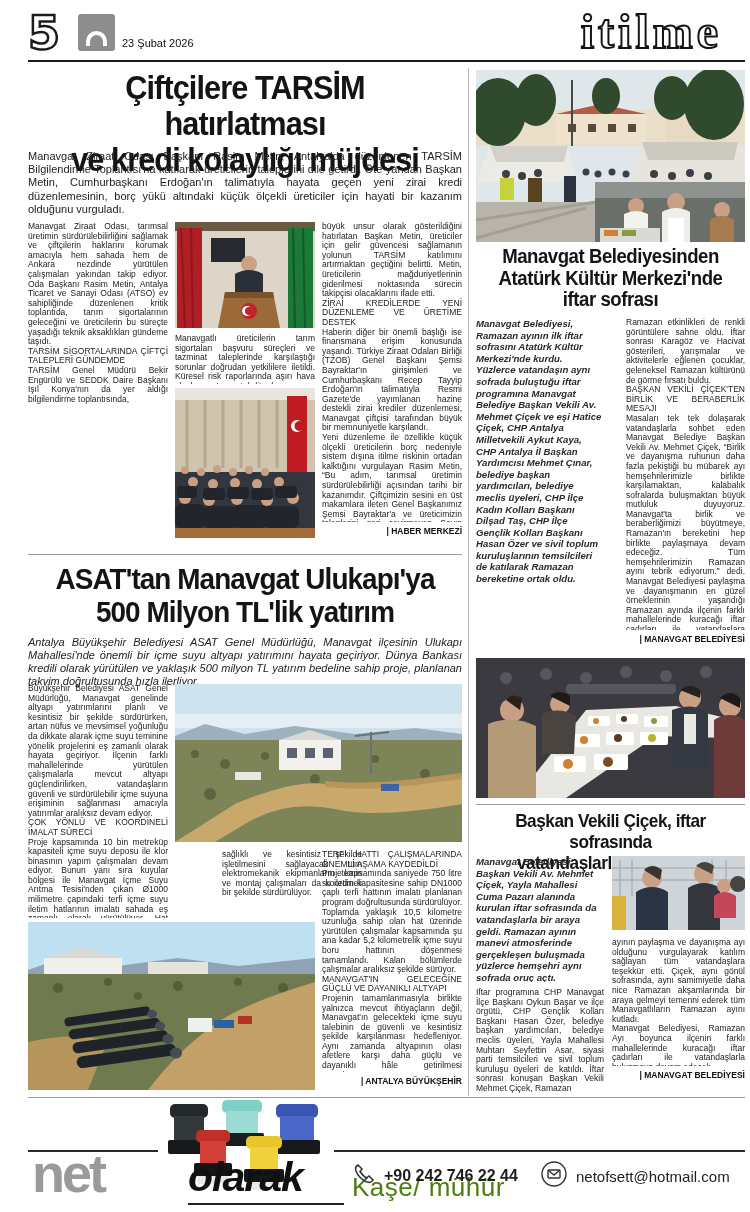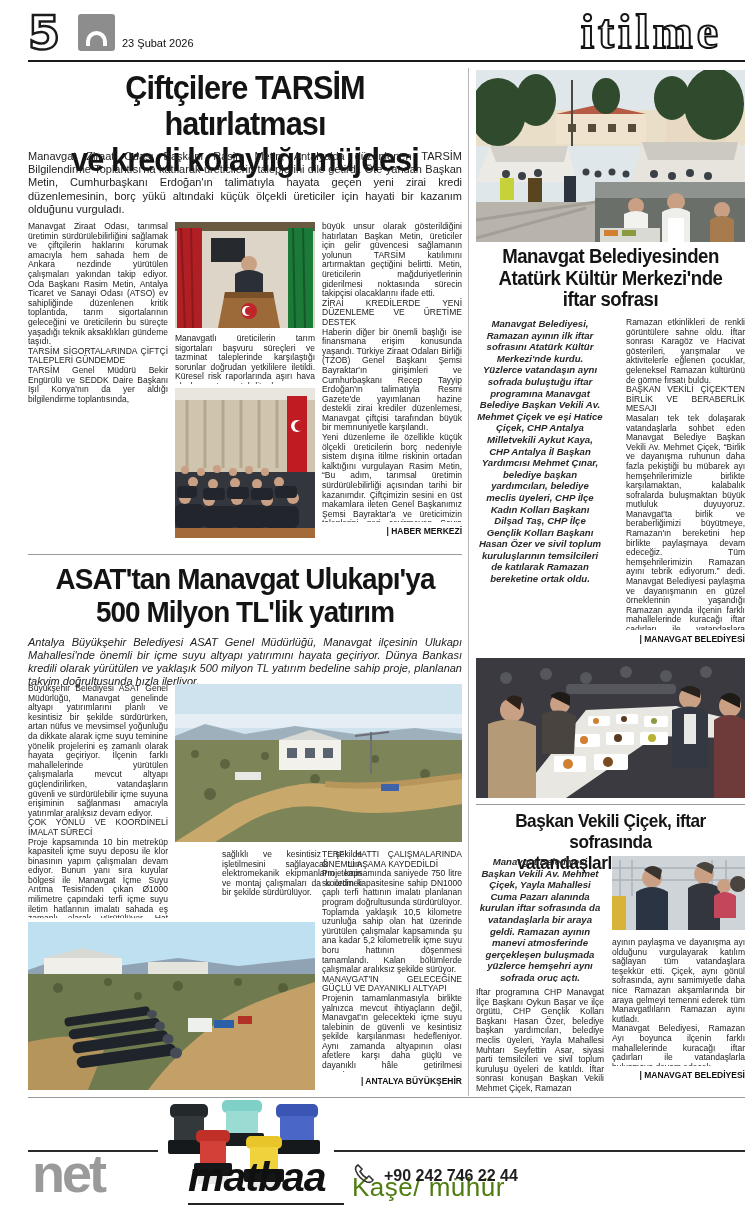--- a/index.html
+++ b/index.html
@@ -50,21 +50,21 @@
     text-align:justify; color:#222; white-space:pre-line;
   }
   .lead-tarsim { left:28px; top:150px; width:434px; font-size:11px; line-height:13.2px; }
   .lead-asat   { left:28px; top:636px; width:434px; font-size:11px; line-height:13px; font-style:italic; }
   .body-col {
     font-size:8.5px; line-height:9.6px; text-align:justify;
     white-space:pre-line; overflow:hidden; color:#222;
   }
   .lead-col {
     font-size:9.6px; line-height:11.6px; font-style:italic; font-weight:bold;
-    color:#2a2a2a; text-align:center; white-space:pre-line; overflow:hidden;
+    color:#2a2a2a; text-align:left; white-space:pre-line; overflow:hidden;
   }
   .byline { font-size:8.5px; font-weight:bold; text-align:right; color:#111; margin-top:4px; }
 
   
   .photo { overflow:hidden; }
   .photo svg { display:block; width:100%; height:100%; }
 
   
   .ad-label { left:352px; top:1172px; font-size:26px; color:#4d7c0f; letter-spacing:0.5px; }
   .ad-rule  { left:28px; top:1150px; width:717px; height:2px; background:#2a2a2a; }
@@ -462,26 +462,36 @@
         <rect x="86" y="69" width="40" height="13" rx="2" fill="#141618"></rect>
         <rect x="90" y="82" width="32" height="8" fill="#e9e9e9"></rect>
       </g>
     </svg>
   </div>
 
   <div class="abs ad-label">Kaşe/ mühür</div>
 
   <div class="abs brand-net">net</div>
   <div class="abs brand-ofset">ofset</div>
-  <div class="abs brand-matbaa">matbaa</div>
+  <div class="abs brand-matbaa">olarak</div>
   <div class="abs matbaa-rule"></div>
 
   <div class="abs" style="left:352px; top:1162px; width:170px; display:flex; align-items:center; gap:8px;">
     <span class="contact-icon">
       <svg width="24" height="24" viewBox="0 0 24 24" fill="none" stroke="#333" stroke-width="1.6">
         <path d="M6 3 C4 4 3 6 4 9 C6 14 10 18 15 20 C18 21 20 20 21 18 L17 14 L14.5 16 C12 14.5 9.5 12 8 9.5 L10 7 Z"></path>
       </svg>
     </span>
     <span class="contact">+90 242 746 22 44</span>
   </div>
 
+  <div class="abs" style="left:540px; top:1160px; width:205px; display:flex; align-items:center; gap:8px;">
+    <span class="contact-icon">
+      <svg width="28" height="28" viewBox="0 0 28 28" fill="none" stroke="#333" stroke-width="1.4">
+        <circle cx="14" cy="14" r="12"></circle>
+        <rect x="8" y="10" width="12" height="8" rx="1"></rect>
+        <path d="M8 10 L14 15 L20 10"></path>
+      </svg>
+    </span>
+    <span class="contact" style="font-weight:400; font-size:15px;">netofsett@hotmail.com</span>
+  </div>
 
 </div>
 
 </body></html>

